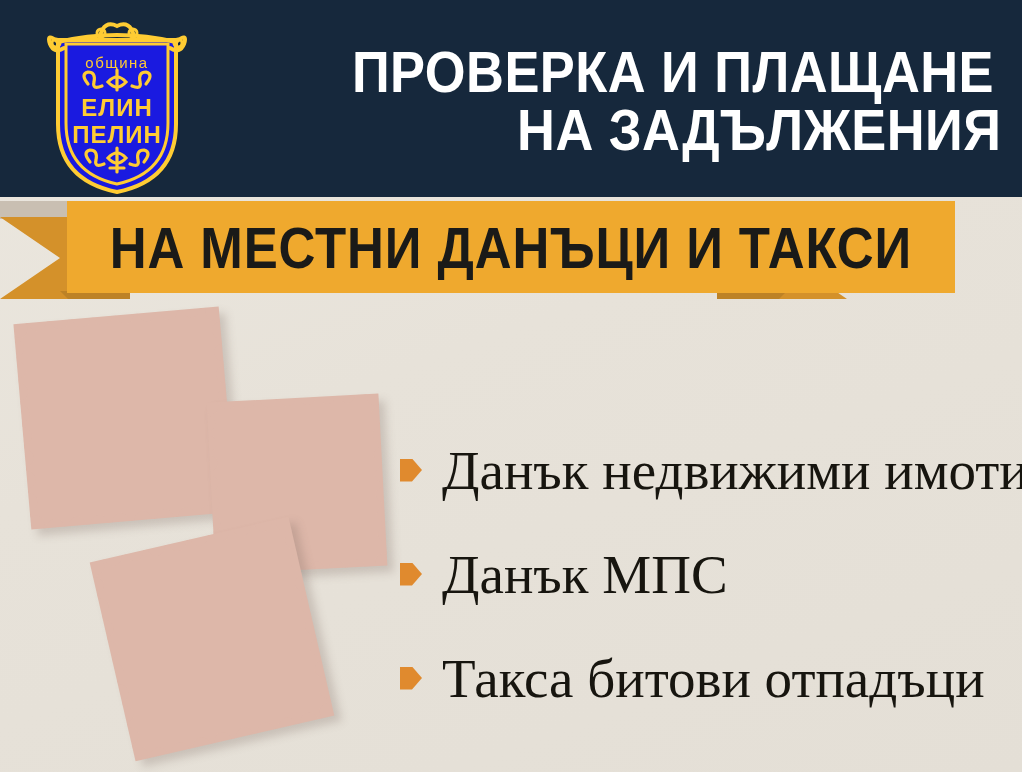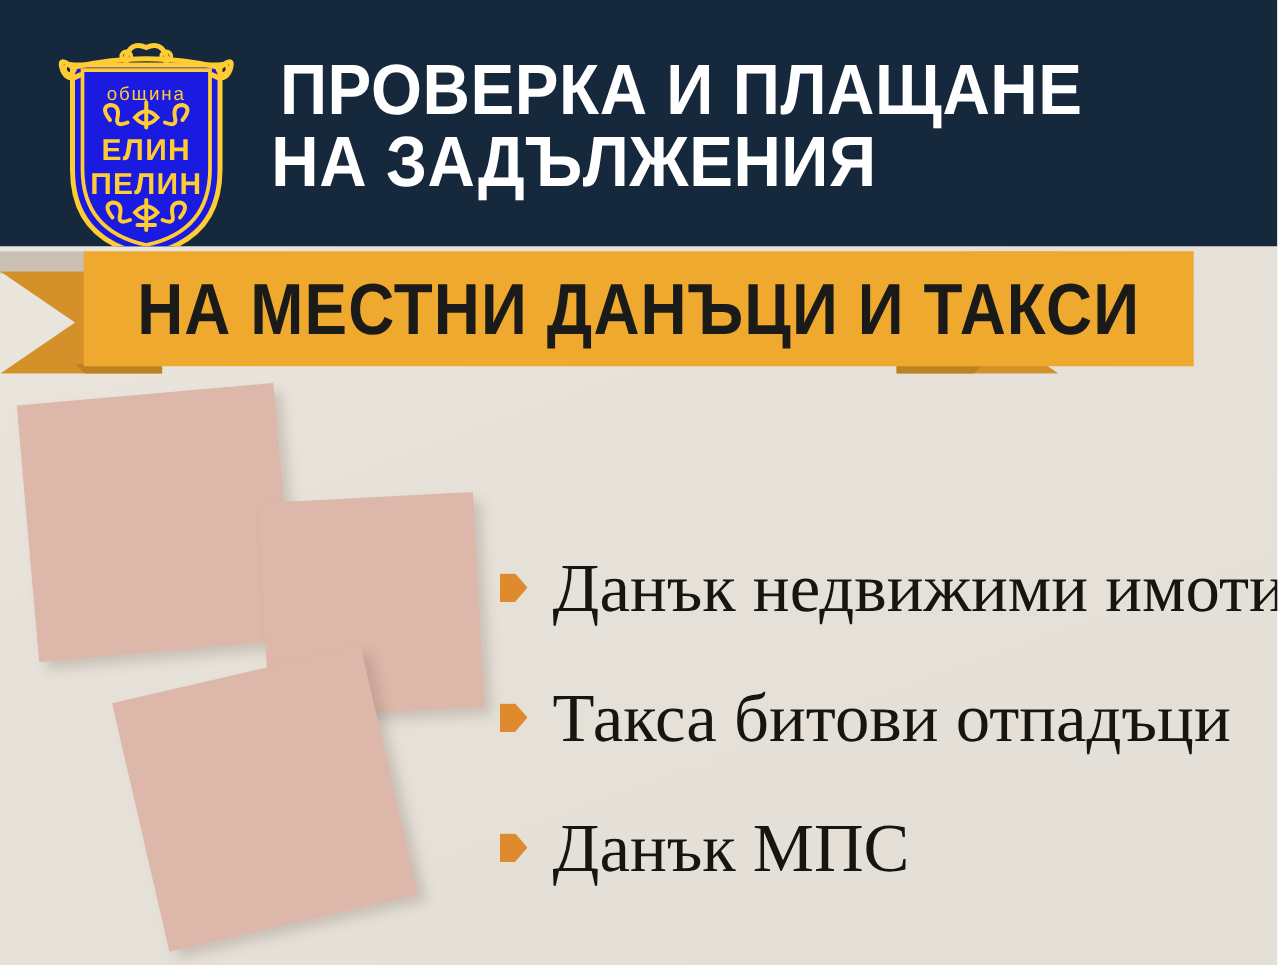--- a/index.html
+++ b/index.html
@@ -27,34 +27,34 @@
     left: 0; top: 0;
     width: 1022px;
     height: 197px;
     background: #16283c;
     overflow: hidden;
   }
 
   .logo-wrap {
     position: absolute;
     left: 38px;
-    top: 24px;
+    top: 12px;
     width: 158px;
     height: 184px;
   }
 
   .header-titles {
     position: absolute;
     left: 196px;
     top: 16px;
     width: 826px;
     height: 170px;
     display: flex;
     flex-direction: column;
-    align-items: flex-start;
+    align-items: flex-end;
     justify-content: center;
     gap: 0;
   }
   .title-line {
     color: #ffffff;
     font-family: "Liberation Sans Narrow", "Liberation Sans", sans-serif;
     font-weight: bold;
     font-size: 57px;
     line-height: 1.02;
     letter-spacing: 0.5px;
@@ -449,21 +449,21 @@
     </div>
   </div>
 
   <div class="tax-list">
     <div class="tax-item">
       <span class="bullet"></span>
       <span class="tax-label">Данък недвижими имоти</span>
     </div>
     <div class="tax-item">
       <span class="bullet"></span>
-      <span class="tax-label">Такса битови отпадъци</span>
+      <span class="tax-label">Данък МПС</span>
     </div>
     <div class="tax-item">
       <span class="bullet"></span>
-      <span class="tax-label">Данък МПС</span>
+      <span class="tax-label">Такса битови отпадъци</span>
     </div>
   </div>
 
 </div>
 
 </body></html>

